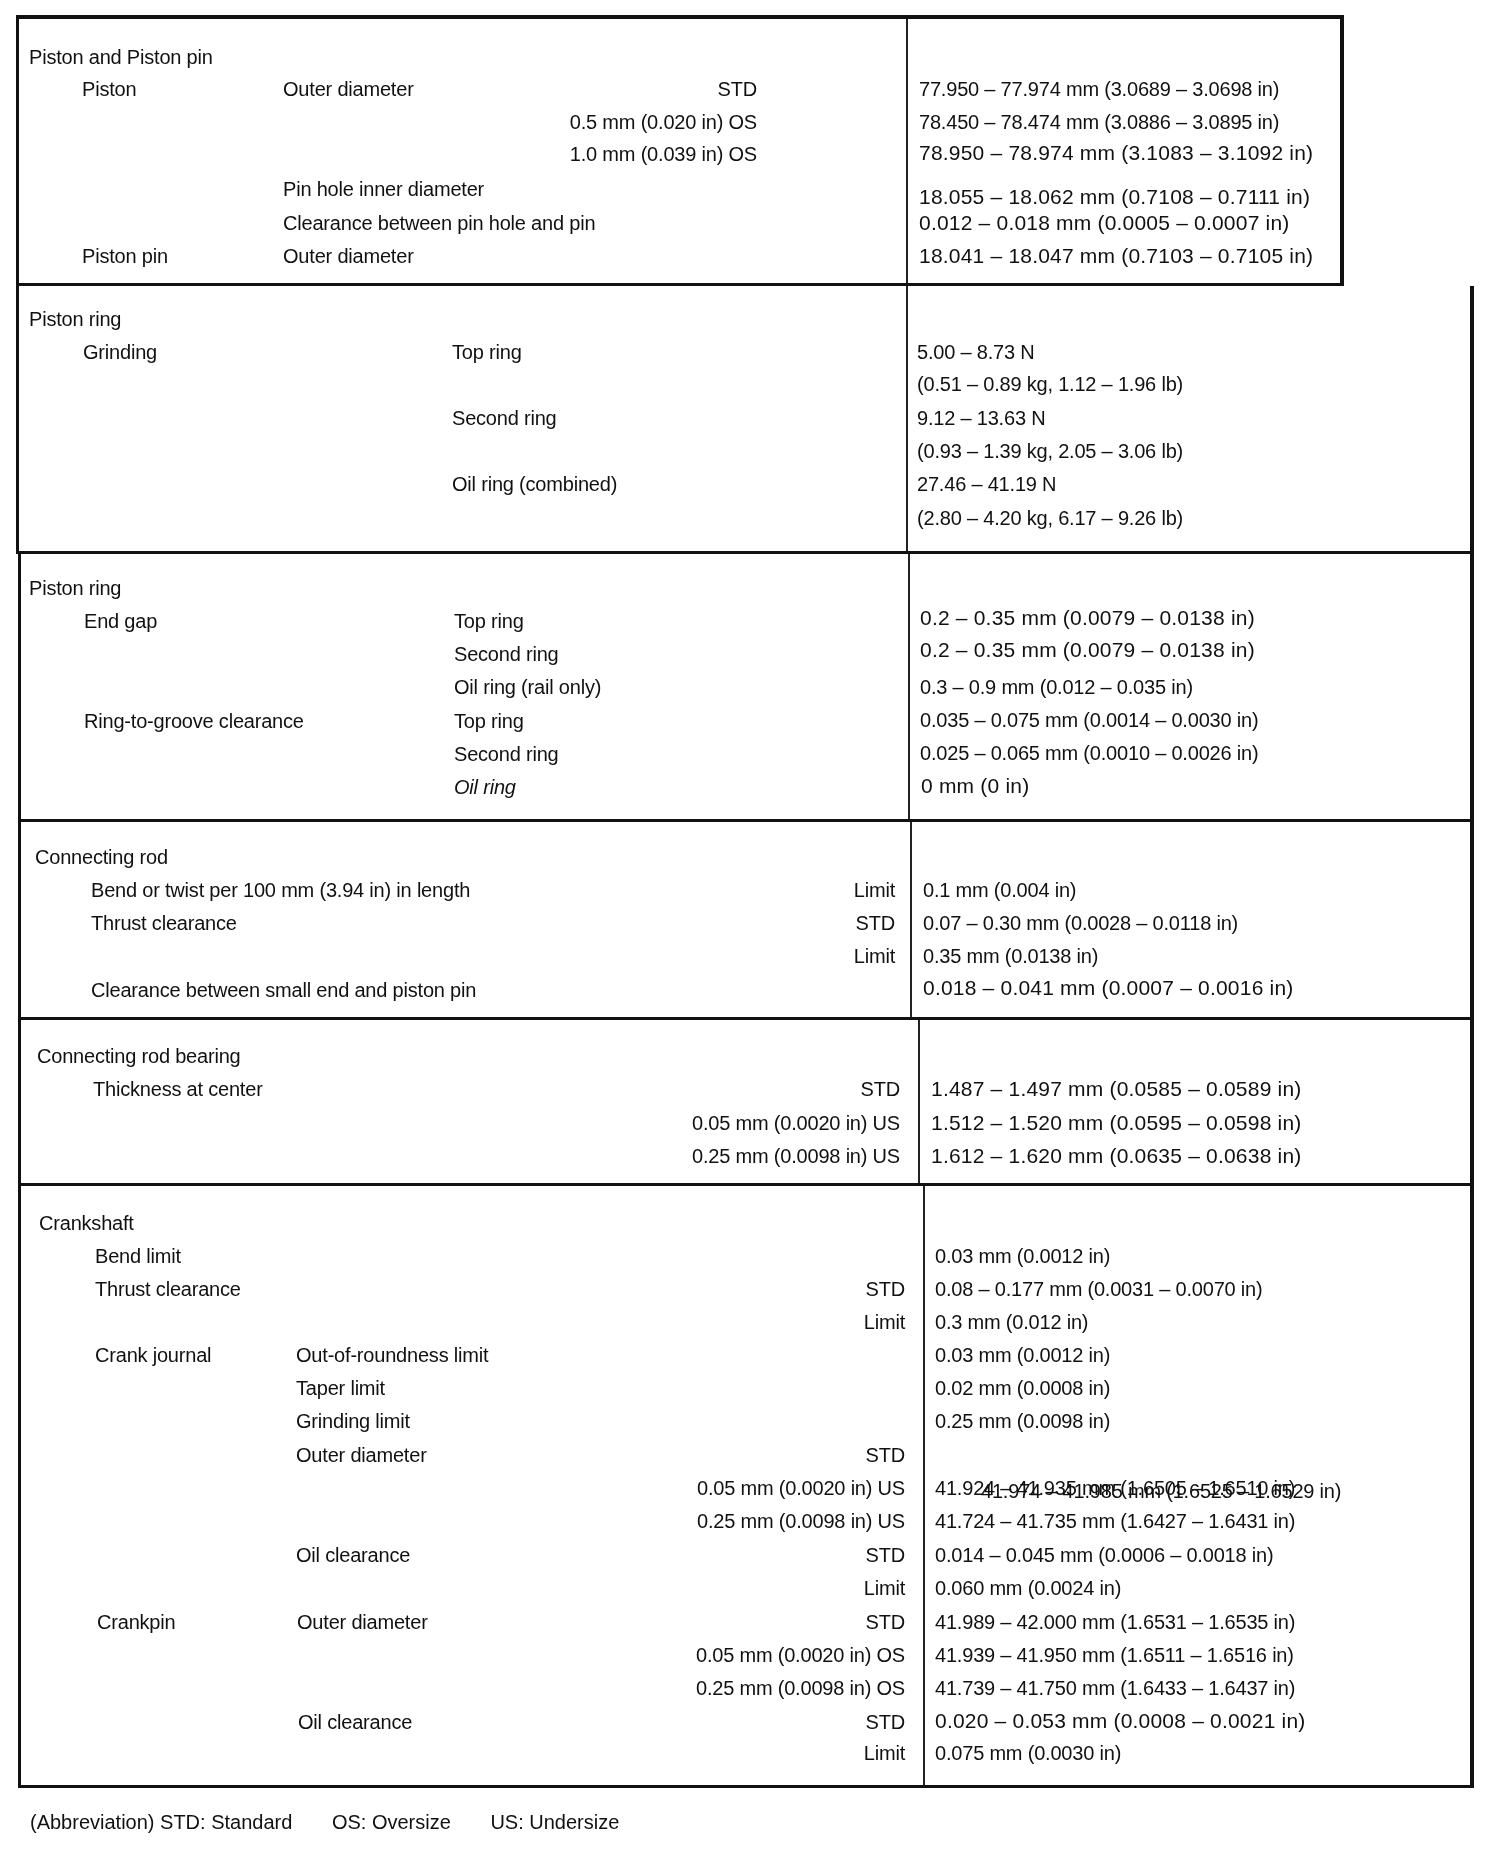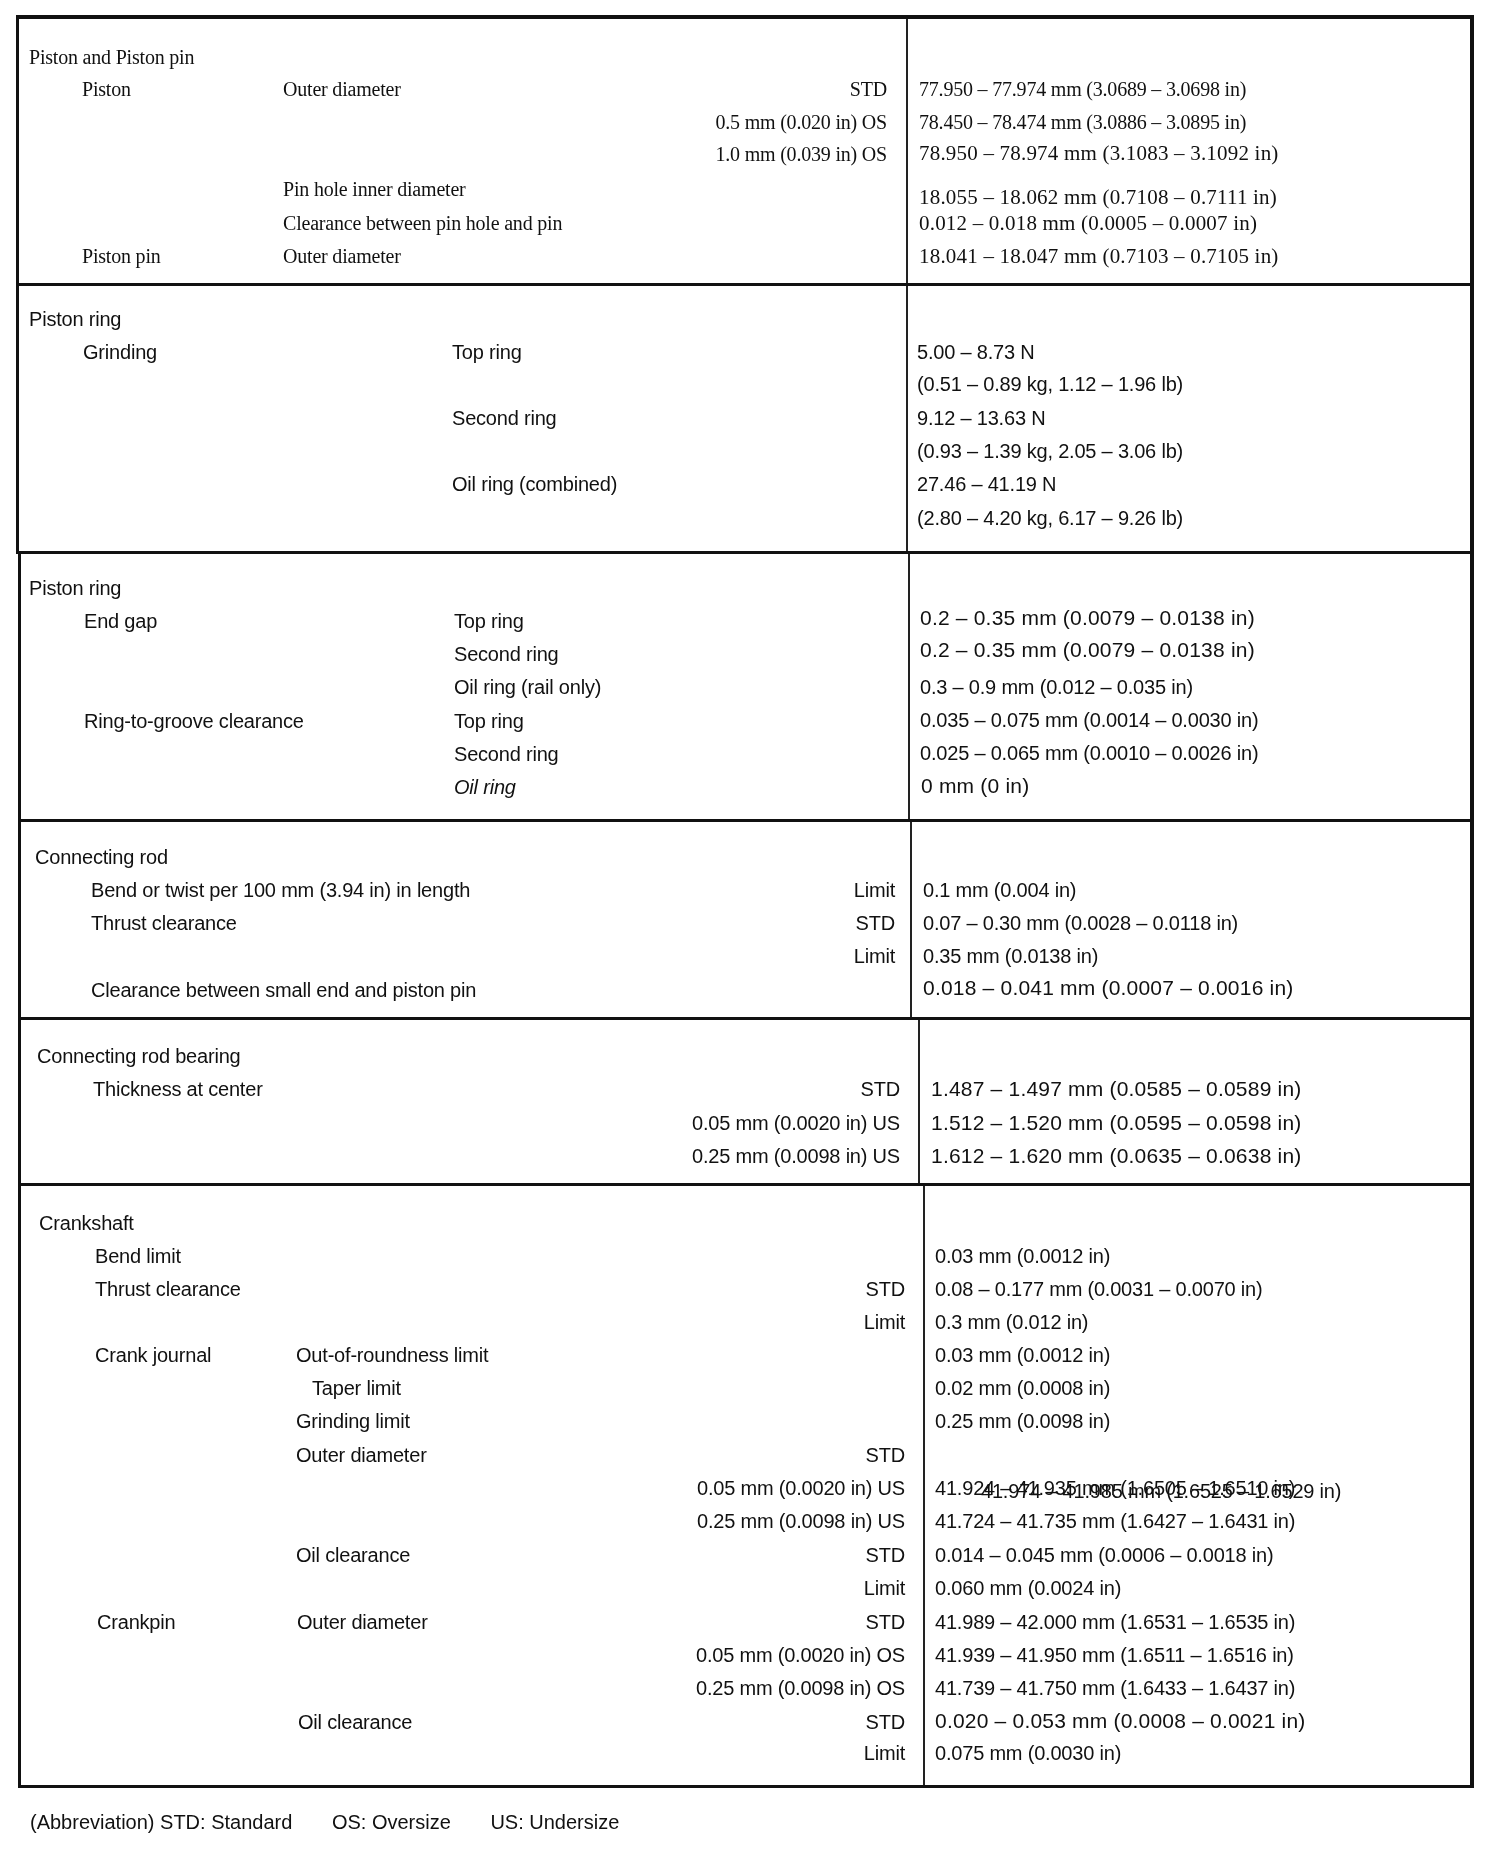--- a/index.html
+++ b/index.html
@@ -12,21 +12,21 @@
     .t { position: absolute; white-space: nowrap; font-size: 20px; line-height: 24px; letter-spacing: -0.2px; }
     .r { text-align: right; }
     .v { font-size: 20px; }
     .vb { font-size: 21px; letter-spacing: 0.2px; }
     .foot { position: absolute; left: 30px; top: 1811px; font-size: 20px; white-space: nowrap; }
     .foot span { margin-right: 34px; }
   </style>
 </head>
 <body>
 
-<div class="sec first" style="left:16px; top:15px; width:1458px; height:271px;font-family:Liberation Serif, serif;">
+<div class="sec first" style="left:16px; top:15px; width:1328px; height:271px;">
   <div class="divider" style="left:887px;"></div>
   <div class="t" style="left:10px; top:26px;">Piston and Piston pin</div>
   <div class="t" style="left:63px; top:58px;">Piston</div>
   <div class="t" style="left:264px; top:58px;">Outer diameter</div>
   <div class="t r" style="right:583px; top:58px;">STD</div>
   <div class="t v" style="left:900px; top:58px;">77.950 – 77.974 mm (3.0689 – 3.0698 in)</div>
   <div class="t r" style="right:583px; top:91px;">0.5 mm (0.020 in) OS</div>
   <div class="t v" style="left:900px; top:91px;">78.450 – 78.474 mm (3.0886 – 3.0895 in)</div>
   <div class="t r" style="right:583px; top:123px;">1.0 mm (0.039 in) OS</div>
   <div class="t vb" style="left:900px; top:122px;">78.950 – 78.974 mm (3.1083 – 3.1092 in)</div>
@@ -111,21 +111,21 @@
   <div class="t r" style="right:565px; top:91px;">STD</div>
   <div class="t v" style="left:914px; top:91px;">0.08 – 0.177 mm (0.0031 – 0.0070 in)</div>
 
   <div class="t r" style="right:565px; top:124px;">Limit</div>
   <div class="t v" style="left:914px; top:124px;">0.3 mm (0.012 in)</div>
 
   <div class="t" style="left:74px; top:157px;">Crank journal</div>
   <div class="t" style="left:275px; top:157px;">Out-of-roundness limit</div>
   <div class="t v" style="left:914px; top:157px;">0.03 mm (0.0012 in)</div>
 
-  <div class="t" style="left:275px; top:190px;margin-left:16px;">Taper limit</div>
+  <div class="t" style="left:275px; top:190px;">Taper limit</div>
   <div class="t v" style="left:914px; top:190px;">0.02 mm (0.0008 in)</div>
 
   <div class="t" style="left:275px; top:223px;">Grinding limit</div>
   <div class="t v" style="left:914px; top:223px;">0.25 mm (0.0098 in)</div>
 
   <div class="t" style="left:275px; top:257px;">Outer diameter</div>
   <div class="t r" style="right:565px; top:257px;">STD</div>
   <div class="t v" style="left:960px; top:257px;margin-top:36px;">41.974 – 41.985 mm (1.6525 – 1.6529 in)</div>
 
   <div class="t r" style="right:565px; top:290px;">0.05 mm (0.0020 in) US</div>

